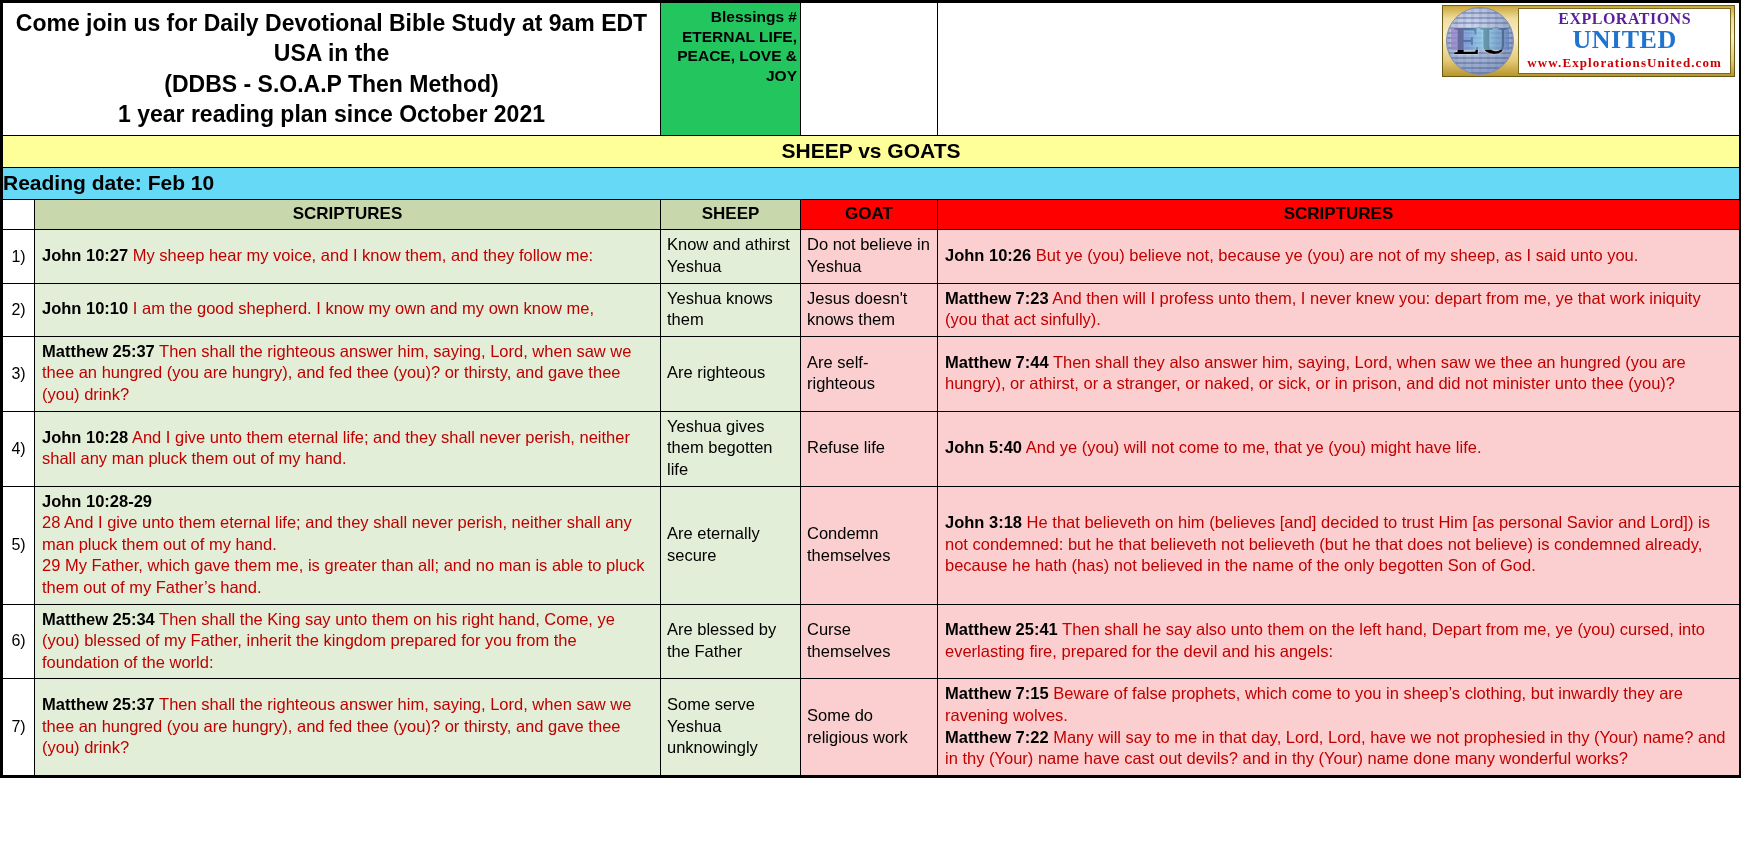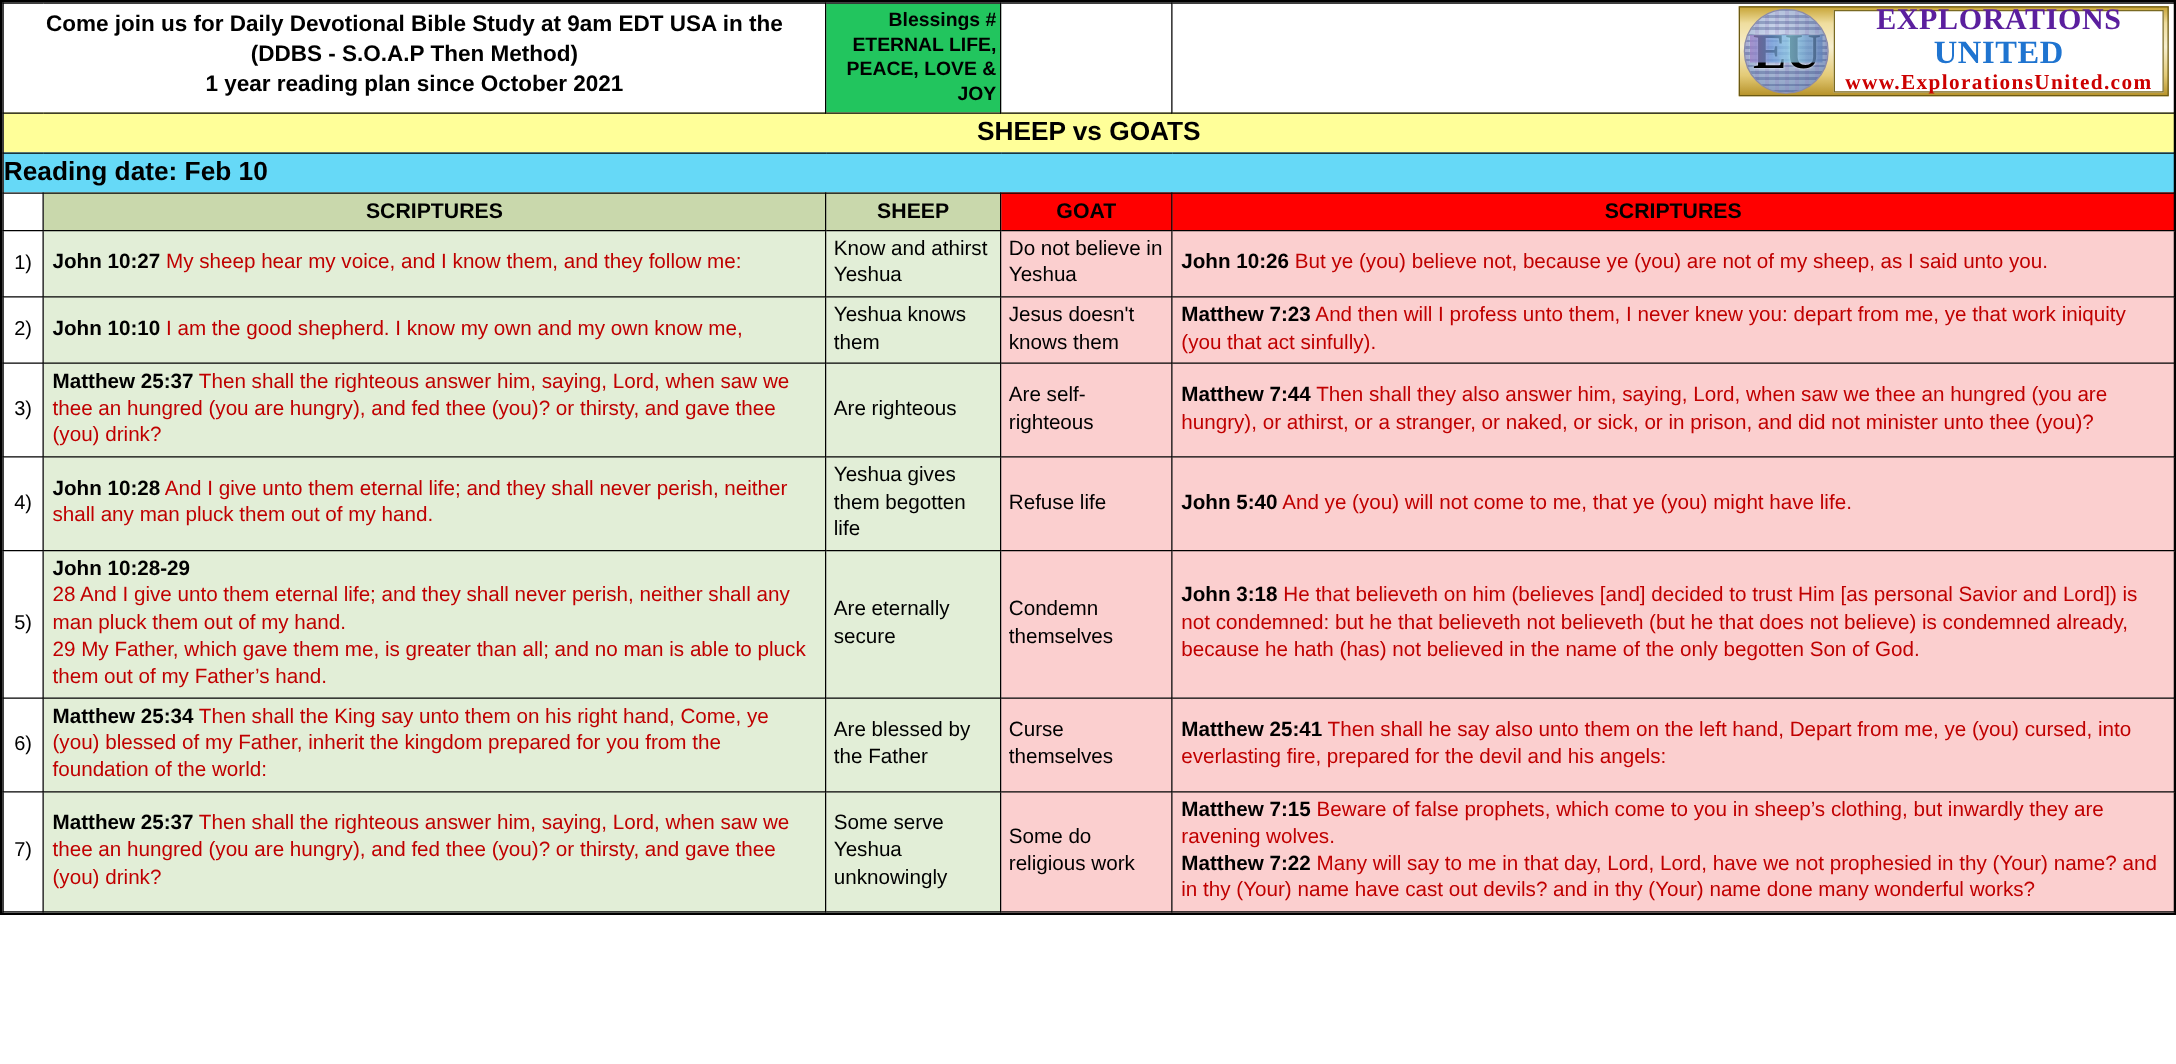--- a/index.html
+++ b/index.html
@@ -9,21 +9,21 @@
     -webkit-font-smoothing:antialiased;
   }
   .sheet{width:1741px;box-sizing:border-box;border:2px solid #000;}
   table{border-collapse:collapse;width:100%;table-layout:fixed;}
   td,th{border:1px solid #000;vertical-align:top;padding:0;}
 
   
   .hdr-title{
     text-align:center;
     font-weight:bold;
-    font-size:18px;
+    font-size:23px;
     line-height:1.32;
     padding:5px 8px 6px;
     color:#000;
     background:#fff;
   }
   .hdr-bless{
     background:#22c55e;
     text-align:right;
     font-weight:bold;
     font-size:15.5px;
@@ -68,29 +68,29 @@
     text-align:center;font-family:"Liberation Serif", serif;font-weight:bold;
     font-size:40px;line-height:1;color:#000;letter-spacing:-1px;
     text-shadow:0 0 2px #fff;
   }
   .logo-text{
     background:#fff;border:1px solid #7a6a22;
     margin-left:4px;padding:1px 8px 2px 8px;height:100%;box-sizing:border-box;
     display:flex;flex-direction:column;justify-content:center;
   }
   .logo-l1{
-    font-family:"Liberation Serif", serif;font-weight:bold;font-size:24px;
+    font-family:"Liberation Serif", serif;font-weight:bold;font-size:16px;
     color:#5b1f9e;letter-spacing:.5px;line-height:1.02;text-align:center;
   }
   .logo-l2{
     font-family:"Liberation Serif", serif;font-weight:bold;font-size:26px;
     color:#1f74d0;letter-spacing:.5px;line-height:1.02;text-align:center;
   }
   .logo-l3{
-    font-family:"Liberation Serif", serif;font-weight:bold;font-size:17px;
+    font-family:"Liberation Serif", serif;font-weight:bold;font-size:13px;
     color:#cc0000;letter-spacing:1.1px;line-height:1.2;text-align:center;
     margin-top:1px;
   }
 
   
   .banner-yellow{
     background:#ffff99;text-align:center;font-weight:bold;font-size:21px;
     padding:3px 0 4px;color:#000;
   }
   .banner-cyan{

